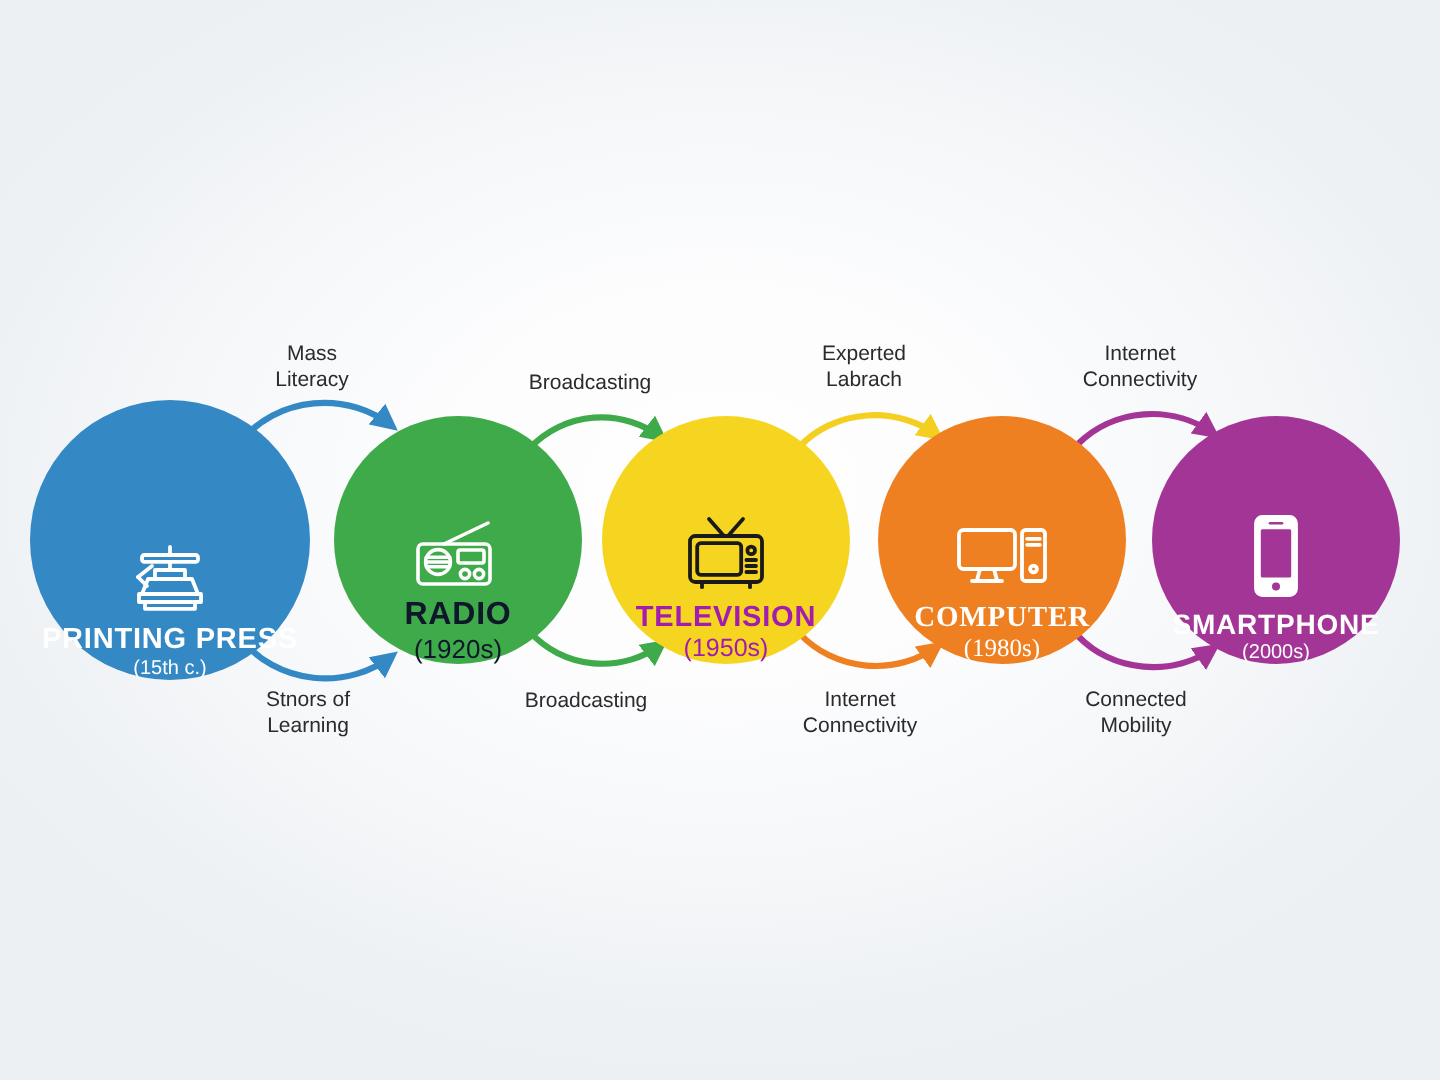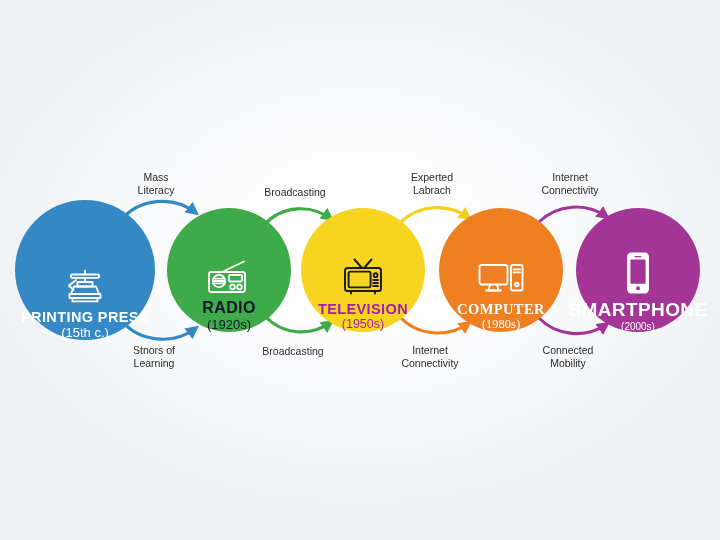--- a/index.html
+++ b/index.html
@@ -112,21 +112,21 @@
         <path d="M14.5 14 h15 v4.5 h-15 z"></path>
         <path d="M11 18.5 h22 l3 7.5 h-28 z"></path>
         <path d="M6.5 26 h31 v4 h-31 z"></path>
         <path d="M9.5 30 h25 v3.4 h-25 z"></path>
         <line x1="13" y1="12" x2="6" y2="17.5"></line>
         <line x1="6" y1="17.5" x2="10.5" y2="22"></line>
       </svg>
     </span>
     <span class="node-title" style="font-size:14.5px;">PRINTING
 PRESS</span>
-    <span class="node-era" style="font-size:13px;">(15th c.)</span>
+    <span class="node-era" style="font-size:10px;">(15th c.)</span>
   </div>
 
   <div class="node" id="node-radio" style="left:167px; top:208px; width:124px; height:124px; background:#3faa49; color:#0f172a;">
     <span class="node-icon">
       <svg width="46" height="34" viewBox="0 0 46 34" fill="none" stroke="#ffffff" stroke-width="1.8" stroke-linejoin="round" stroke-linecap="round">
         <line x1="16" y1="12" x2="38" y2="1.5"></line>
         <rect x="3" y="12" width="36" height="20" rx="2.4"></rect>
         <circle cx="13" cy="21" r="6.2"></circle>
         <line x1="7.2" y1="18.6" x2="18.8" y2="18.6"></line>
         <line x1="6.9" y1="21" x2="19.1" y2="21"></line>
@@ -177,21 +177,21 @@
 
   <div class="node" id="node-smartphone" style="left:576px; top:208px; width:124px; height:124px; background:#a33596; color:#ffffff;">
     <span class="node-icon">
       <svg width="28" height="42" viewBox="0 0 28 42" fill="none" stroke="#ffffff" stroke-width="1.9" stroke-linejoin="round" stroke-linecap="round">
         <rect x="4" y="1.5" width="20" height="39" rx="3.2" fill="#ffffff" stroke="#ffffff"></rect>
         <rect x="6.4" y="7.6" width="15.2" height="24.2" rx="0.8" fill="#a33596" stroke="none"></rect>
         <line x1="11" y1="4.6" x2="17" y2="4.6" stroke="#a33596" stroke-width="1.3"></line>
         <circle cx="14" cy="36.2" r="2" fill="#a33596" stroke="none"></circle>
       </svg>
     </span>
-    <span class="node-title" style="font-size:19px;">SMARTPHONE</span>
+    <span class="node-title" style="font-size:14px;">SMARTPHONE</span>
     <span class="node-era" style="font-size:10px;">(2000s)</span>
   </div>
 
   <div class="edge-label" style="left:156px; top:184px;">Mass
 Literacy</div>
 
   <div class="edge-label" style="left:154px; top:357px;text-align:center;">Stnors of
 Learning</div>
 
   <div class="edge-label" style="left:295px; top:192px;">Broadcasting</div>

